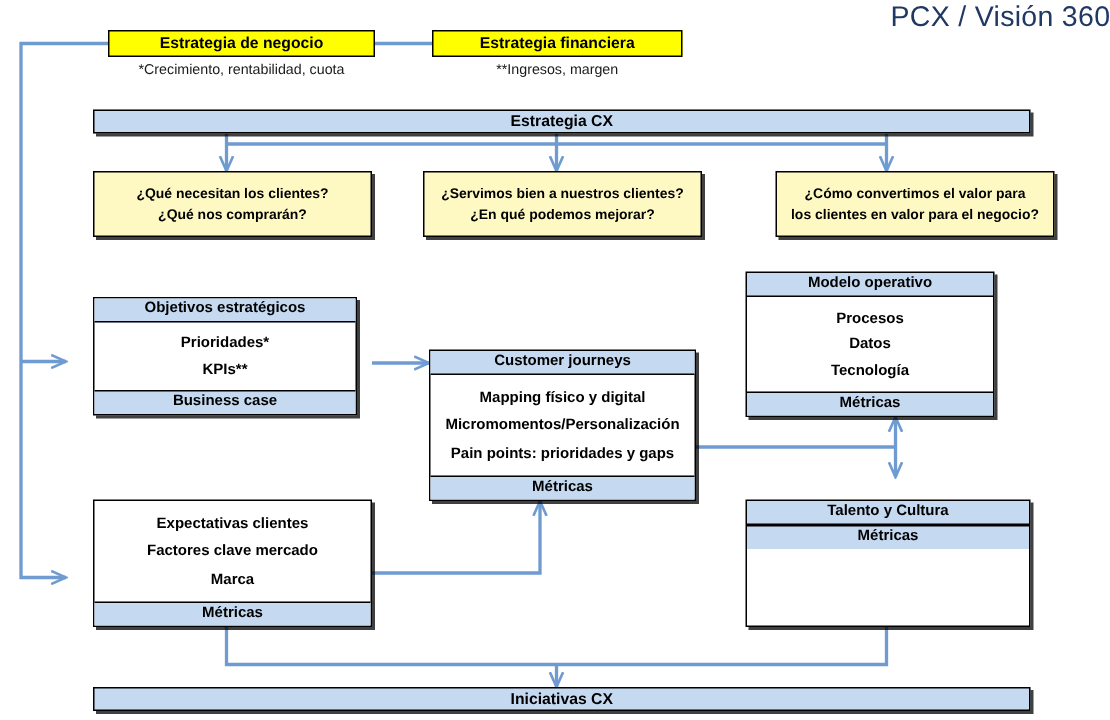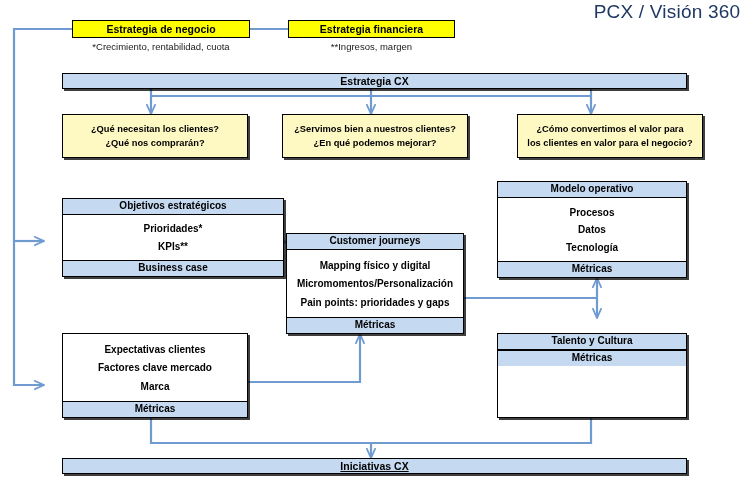--- a/index.html
+++ b/index.html
@@ -200,40 +200,40 @@
   <div class="box qbox shadowed" style="left:282px; top:114px; width:186px; height:44px;">
     <span>¿Servimos bien a nuestros clientes?</span>
     <span>¿En qué podemos mejorar?</span>
   </div>
 
   <div class="box qbox shadowed" style="left:517px; top:114px; width:186px; height:44px;">
     <span>¿Cómo convertimos el valor para</span>
     <span>los clientes en valor para el negocio?</span>
   </div>
 
-  <div class="box panel shadowed" style="left:62px; top:198px; width:222px; height:79px;">
+  <div class="box panel shadowed" style="left:62px; top:198px; width:176px; height:79px;">
     <div class="panel-head">Objetivos estratégicos</div>
     <div class="panel-body">
       <span class="row">Prioridades*</span>
       <span class="row">KPIs**</span>
     </div>
     <div class="panel-foot">Business case</div>
   </div>
 
   <div class="box panel shadowed" style="left:286px; top:233px; width:178px; height:101px;">
     <div class="panel-head">Customer journeys</div>
     <div class="panel-body">
       <span class="row">Mapping físico y digital</span>
       <span class="row">Micromomentos/Personalización</span>
       <span class="row">Pain points: prioridades y gaps</span>
     </div>
     <div class="panel-foot">Métricas</div>
   </div>
 
-  <div class="box panel shadowed" style="left:497px; top:181px; width:190px; height:97px;">
+  <div class="box panel shadowed" style="left:497px; top:181px; width:166px; height:97px;">
     <div class="panel-head">Modelo operativo</div>
     <div class="panel-body">
       <span class="row">Procesos</span>
       <span class="row">Datos</span>
       <span class="row">Tecnología</span>
     </div>
     <div class="panel-foot">Métricas</div>
   </div>
 
   <div class="box panel shadowed" style="left:62px; top:333px; width:186px; height:85px;">
@@ -243,17 +243,17 @@
       <span class="row">Marca</span>
     </div>
     <div class="panel-foot">Métricas</div>
   </div>
 
   <div class="box panel shadowed" style="left:497px; top:333px; width:190px; height:85px;">
     <div class="panel-head">Talento y Cultura</div>
     <div class="panel-foot">Métricas</div>
   </div>
 
-  <div class="box bar shadowed" style="left:62px; top:458px; width:625px; height:16px;text-decoration:underline;">
+  <div class="box bar shadowed" style="left:62px; top:458px; width:625px; height:16px;">
     <span>Iniciativas CX</span>
   </div>
 
 </div>
 
 </body></html>

